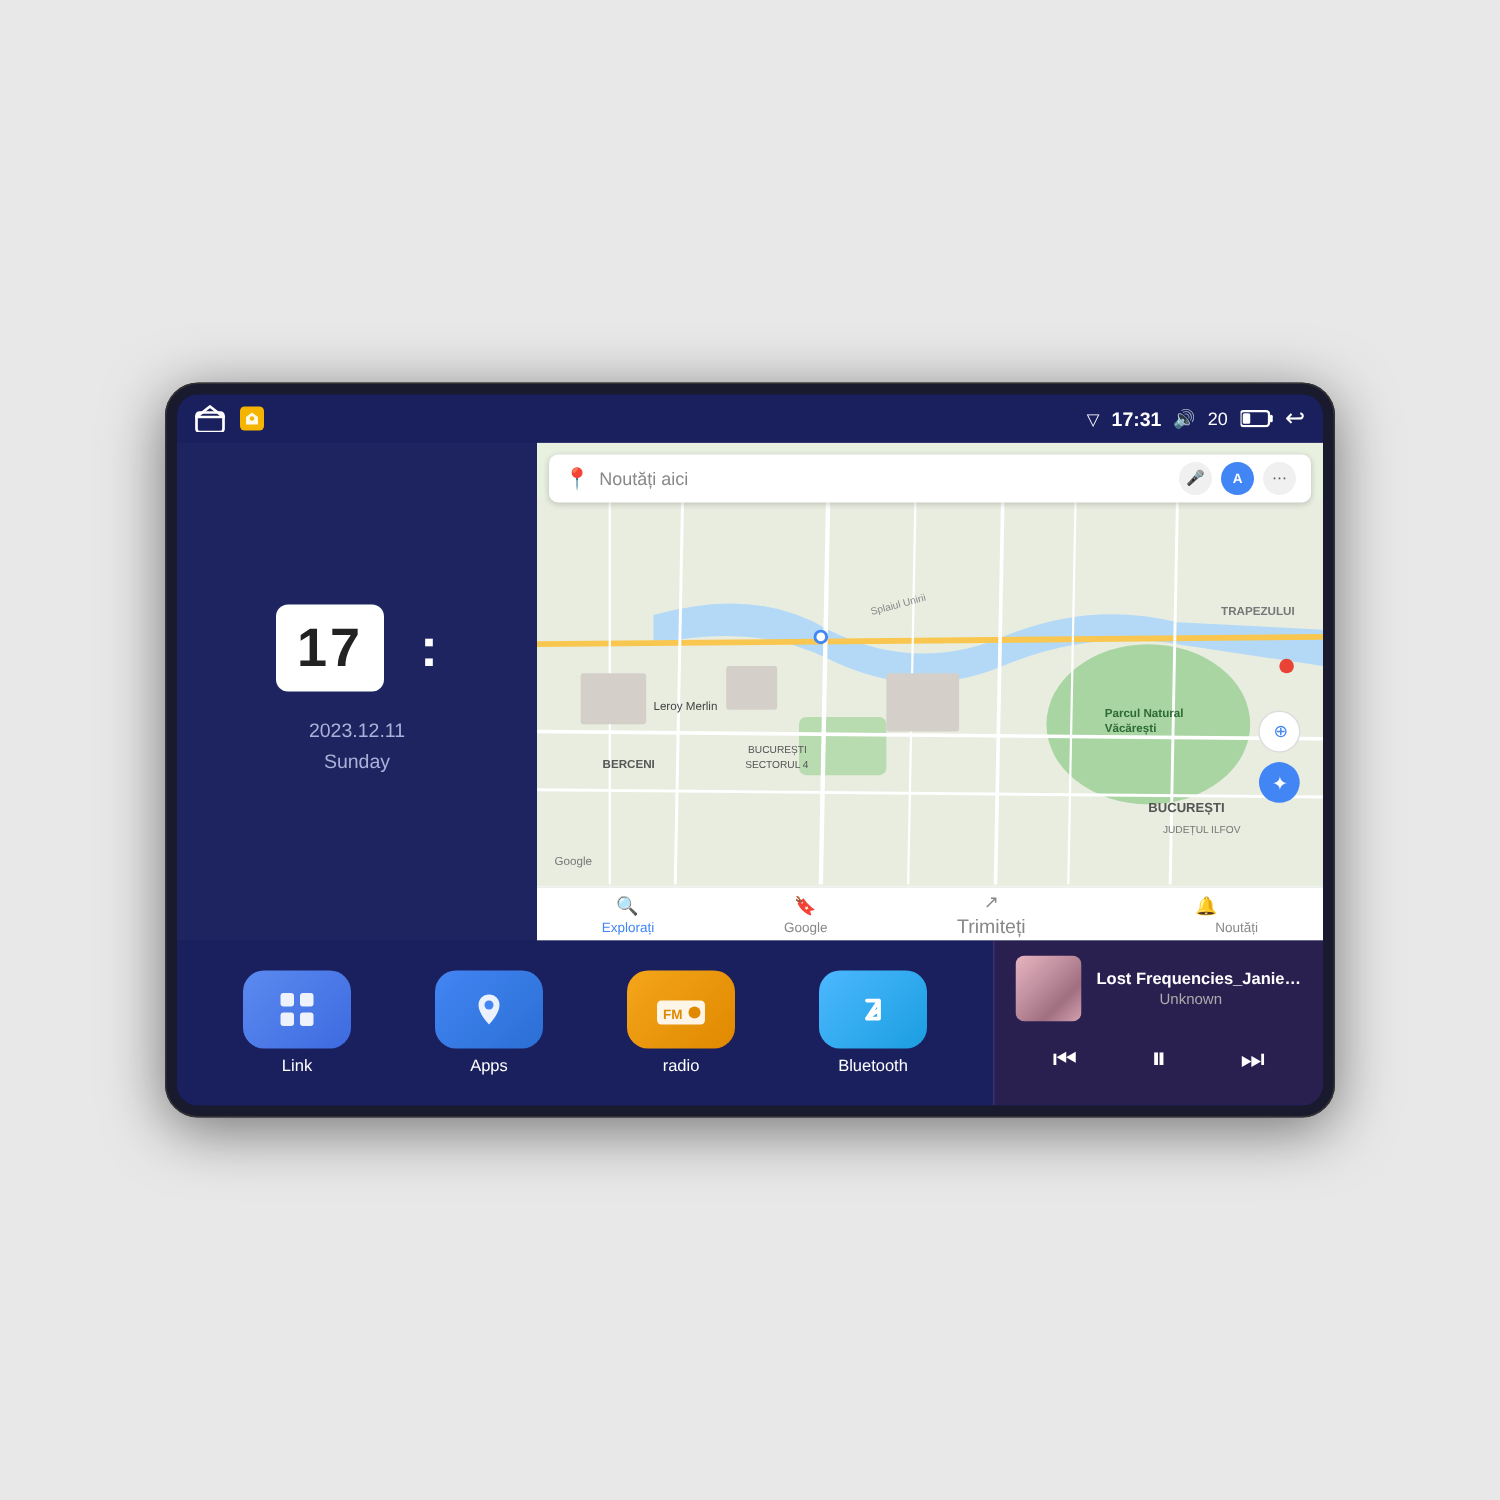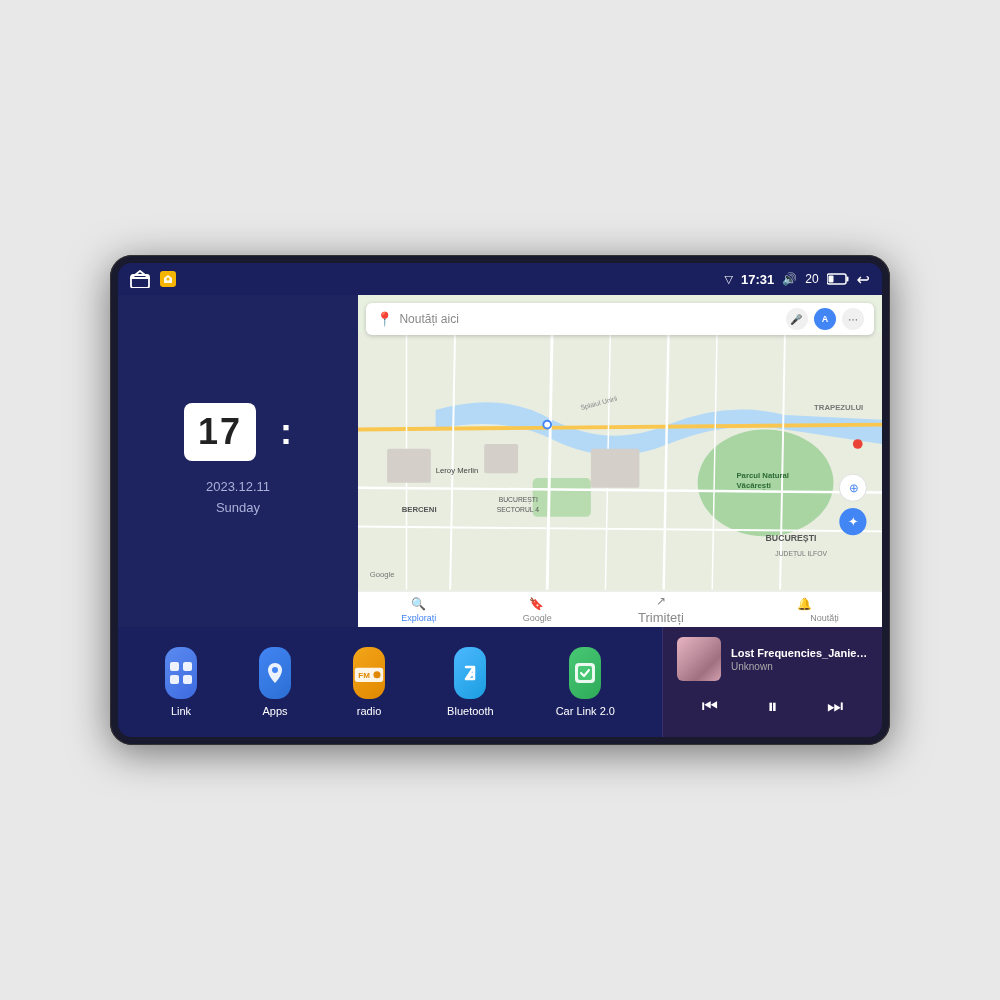--- a/index.html
+++ b/index.html
@@ -239,21 +239,21 @@
 
     .app-icon {
       display: flex;
       flex-direction: column;
       align-items: center;
       gap: 6px;
       cursor: pointer;
     }
 
     .app-icon-img {
-      width: 32px;
+      width: 72px;
       height: 52px;
       border-radius: 14px;
       display: flex;
       align-items: center;
       justify-content: center;
       font-size: 22px;
     }
 
     .app-icon-label {
       color: white;
@@ -312,20 +312,21 @@
       font-weight: bold;
       white-space: nowrap;
       overflow: hidden;
       text-overflow: ellipsis;
     }
 
     .music-artist {
       color: #aaa;
       font-size: 10px;
       margin-top: 2px;
+      margin-left: 42px;
     }
 
     .music-controls {
       display: flex;
       align-items: center;
       justify-content: space-around;
     }
 
     .ctrl-btn {
       color: white;
@@ -508,30 +509,20 @@
 
           <div class="app-icon">
             <div class="app-icon-img bt-icon">
               <svg width="28" height="28" viewBox="0 0 28 28">
                 <path d="M10 8 L18 8 L18 14 L10 20 M18 8 L10 20 L18 20 L18 14" fill="none" stroke="white" stroke-width="2.5" stroke-linecap="round" stroke-linejoin="round"></path>
               </svg>
             </div>
             <span class="app-icon-label">Bluetooth</span>
           </div>
 
-          <div class="app-icon">
-            <div class="app-icon-img carlink-icon">
-              <svg width="28" height="28" viewBox="0 0 28 28">
-                <rect x="4" y="4" width="20" height="20" rx="4" fill="white" opacity="0.9"></rect>
-                <rect x="7" y="7" width="14" height="14" rx="2" fill="#48c774"></rect>
-                <path d="M10 14 L13 17 L18 11" fill="none" stroke="white" stroke-width="2" stroke-linecap="round" stroke-linejoin="round"></path>
-              </svg>
-            </div>
-            <span class="app-icon-label">Car Link 2.0</span>
-          </div>
         </div>
 
         <div class="music-player">
           <div class="music-top">
             <div class="music-thumbnail">
               <div class="music-thumbnail-img"></div>
             </div>
             <div class="music-info">
               <div class="music-title">Lost Frequencies_Janieck Devy-...</div>
               <div class="music-artist">Unknown</div>

